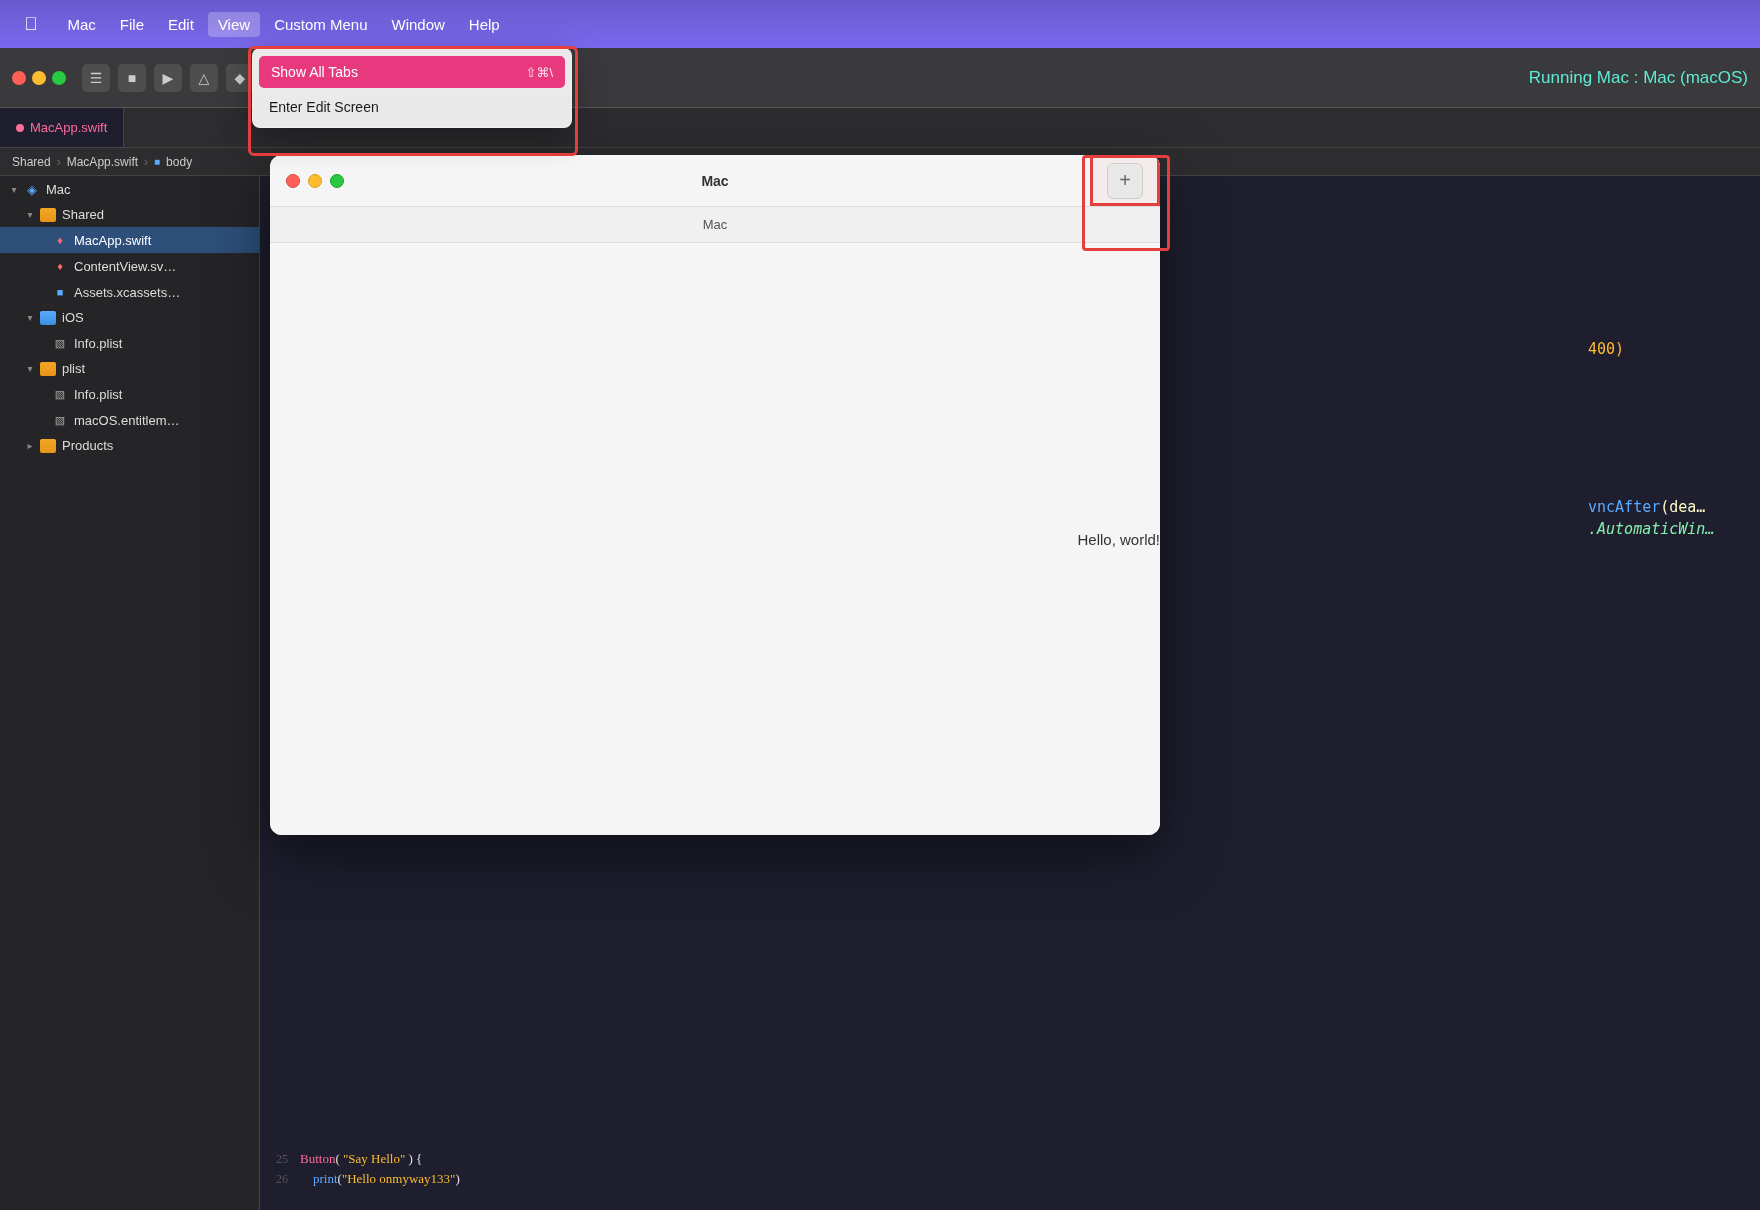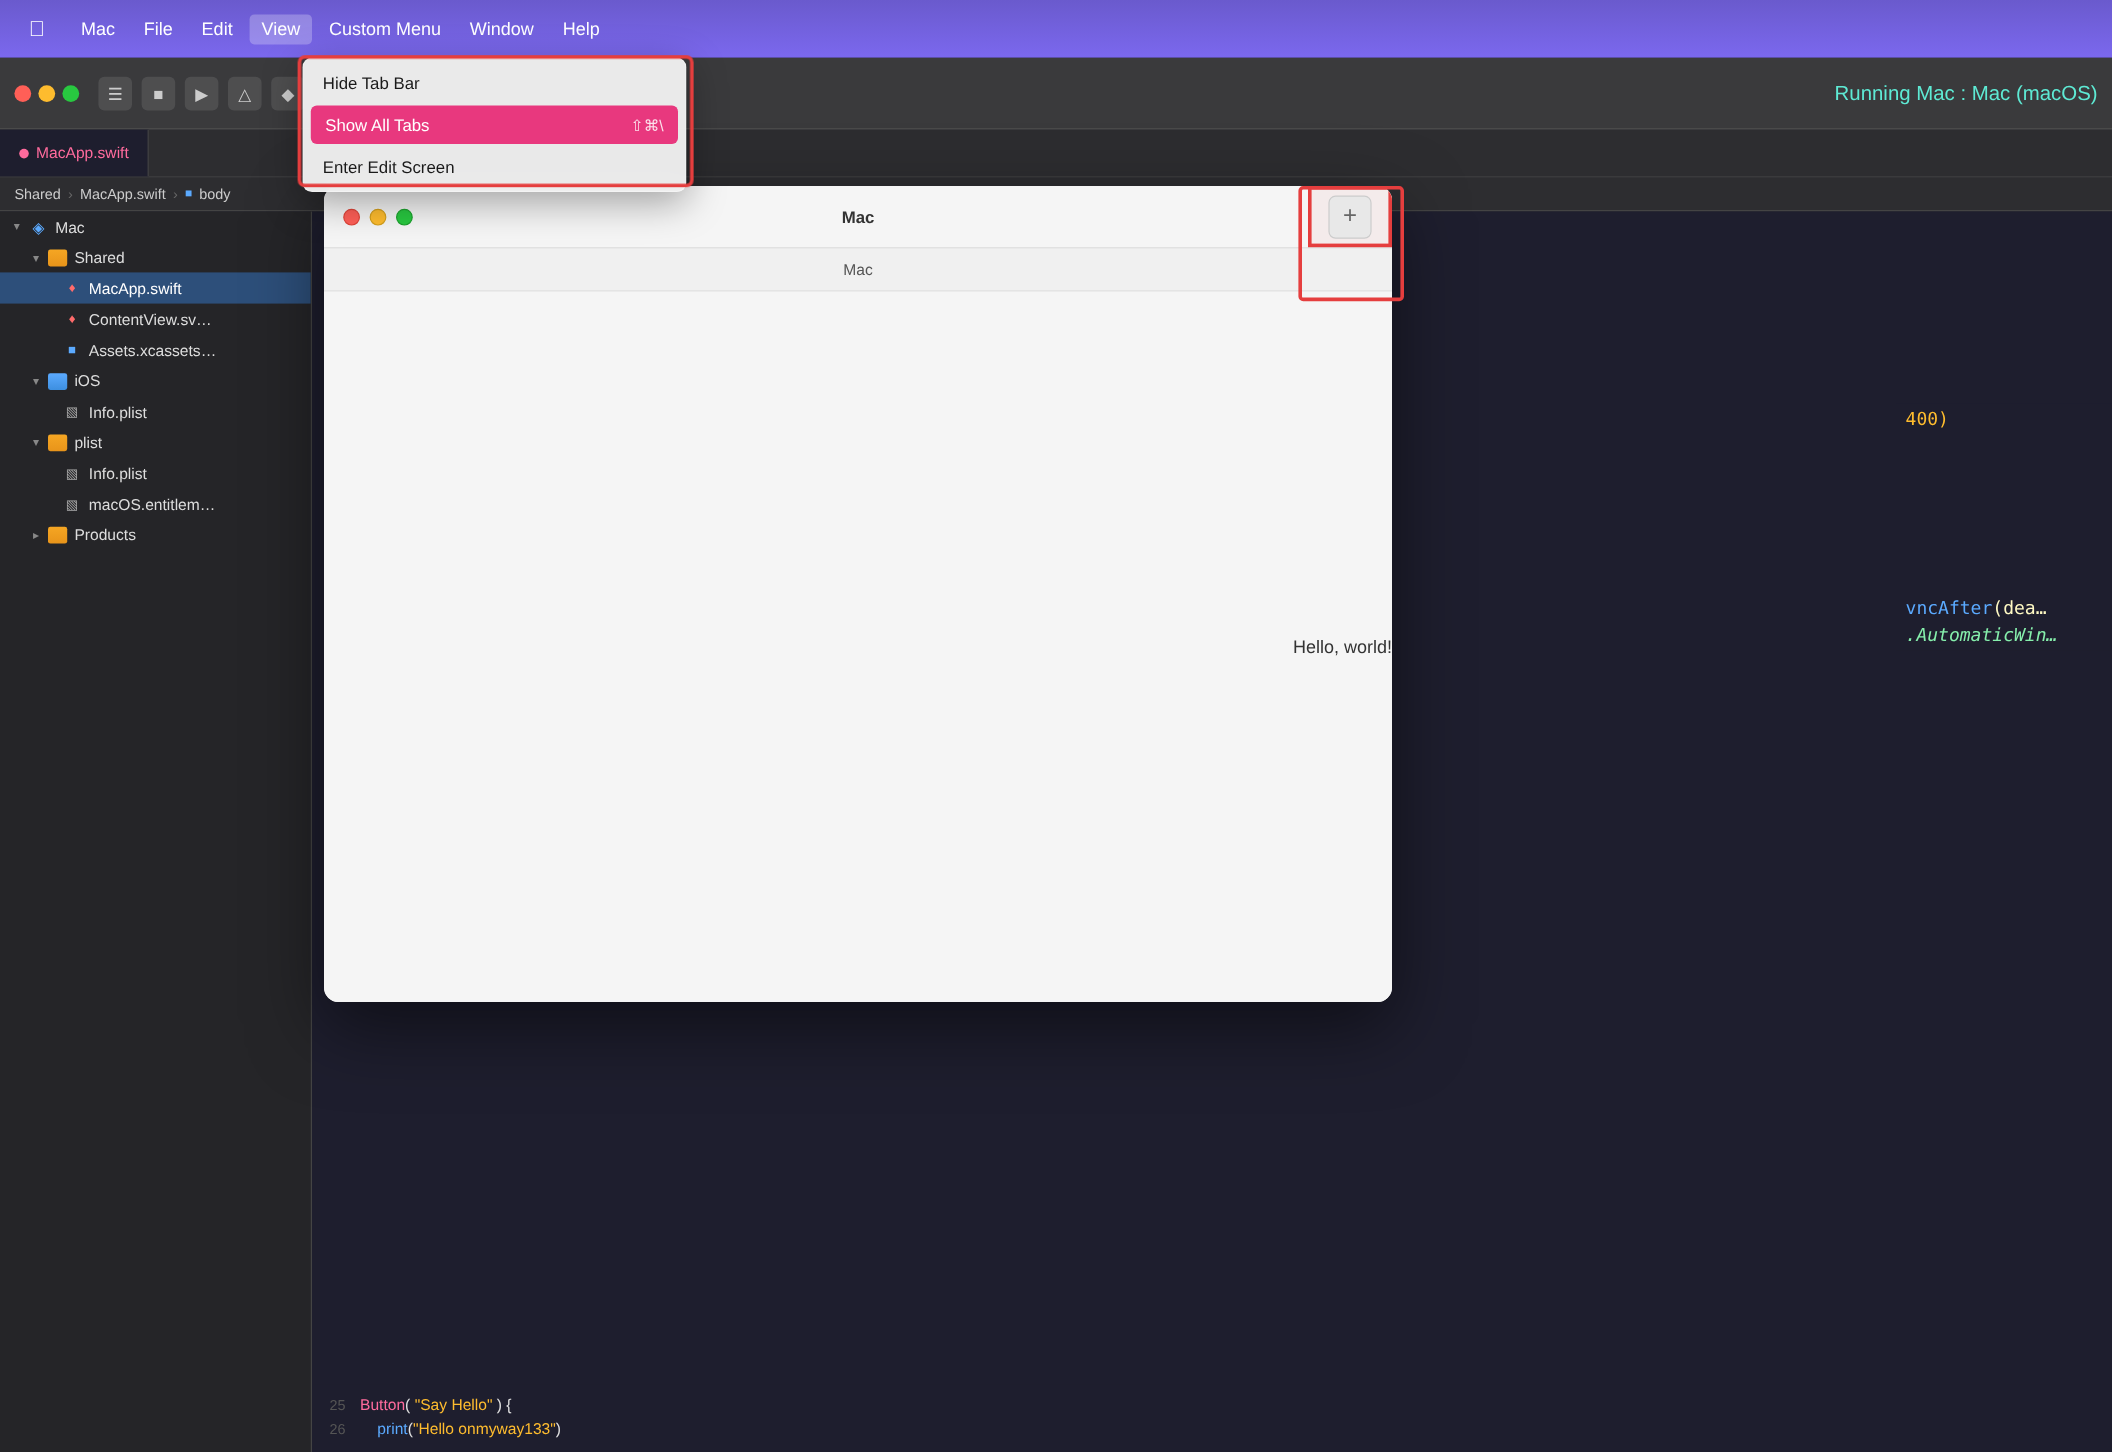--- a/index.html
+++ b/index.html
@@ -514,21 +514,21 @@
       <span class="group-folder" style="background:linear-gradient(180deg,#f5a623 0%,#e8941a 100%);"></span>
       <span>Products</span>
     </div>
   </div>
 
   <div class="code-editor">
     <div class="code-content">
       
     </div>
 
-    <div style="position:absolute;bottom:0;left:0;right:0;background:#1e1e2e;padding:8px 0;font-family:Liberation Sans, sans-serif;font-size:13px;">
+    <div style="position:absolute;bottom:12px;left:0;right:0;background:#1e1e2e;padding:8px 0;font-family:Liberation Serif, serif;font-size:13px;">
       <div class="code-line">
         <span class="line-num">25</span>
         <span class="line-code">
           <span class="kw-pink">Button</span><span style="color:#e0e0e0;">( </span><span style="color:#febc2e;">"Say Hello"</span><span style="color:#e0e0e0;"> ) {</span>
         </span>
       </div>
       <div class="code-line">
         <span class="line-num">26</span>
         <span class="line-code">
           <span style="color:#e0e0e0;">&nbsp;&nbsp;&nbsp;&nbsp;</span><span class="kw-blue">print</span><span style="color:#e0e0e0;">(</span><span style="color:#febc2e;">"Hello onmyway133"</span><span style="color:#e0e0e0;">)</span>
@@ -560,24 +560,20 @@
       <div class="app-plus-btn-inner">+</div>
     </div>
   </div>
   <div class="app-subtitle">Mac</div>
   <div class="app-body">
     <span>Hello, world!</span>
   </div>
 </div>
 
 <div class="view-dropdown">
-  <div class="dropdown-item">
-    <span>Hide Tab Bar</span>
-    <span class="dropdown-shortcut"></span>
-  </div>
   <div class="dropdown-item-highlighted">
     <span>Show All Tabs</span>
     <span class="dropdown-shortcut-white">⇧⌘\</span>
   </div>
   <div class="dropdown-item">
     <span>Enter Edit Screen</span>
     <span class="dropdown-shortcut"></span>
   </div>
 </div>
 

